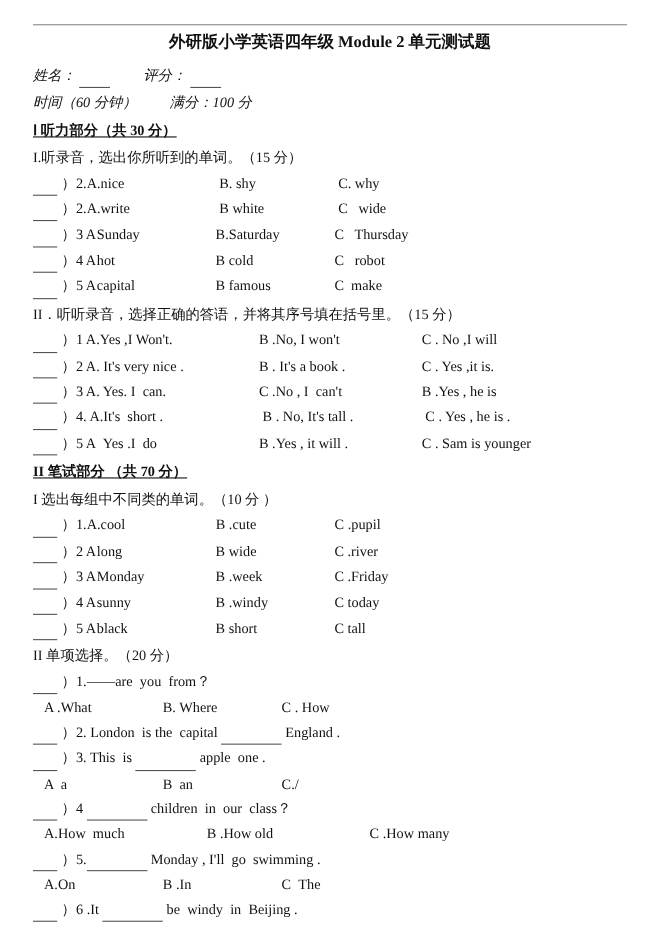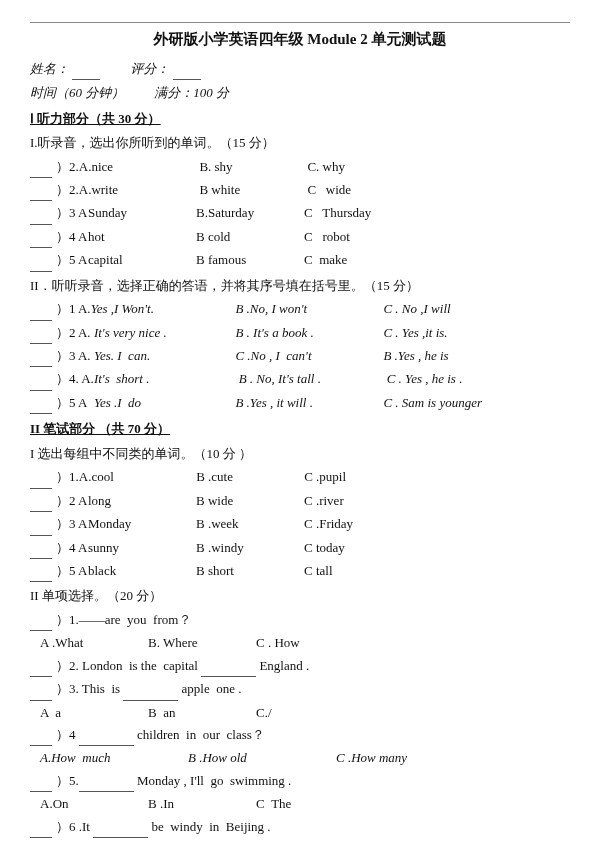--- a/index.html
+++ b/index.html
@@ -56,21 +56,20 @@
     .choices {
       display: flex;
       gap: 18px;
       flex-wrap: wrap;
     }
     .choice {
       min-width: 90px;
     }
     .choice-wide {
       min-width: 130px;
-      font-style: italic;
     }
     hr {
       border: none;
       border-top: 1px solid #888;
       margin: 4px 0;
     }
     .roman {
       font-weight: bold;
     }
     .indent {

